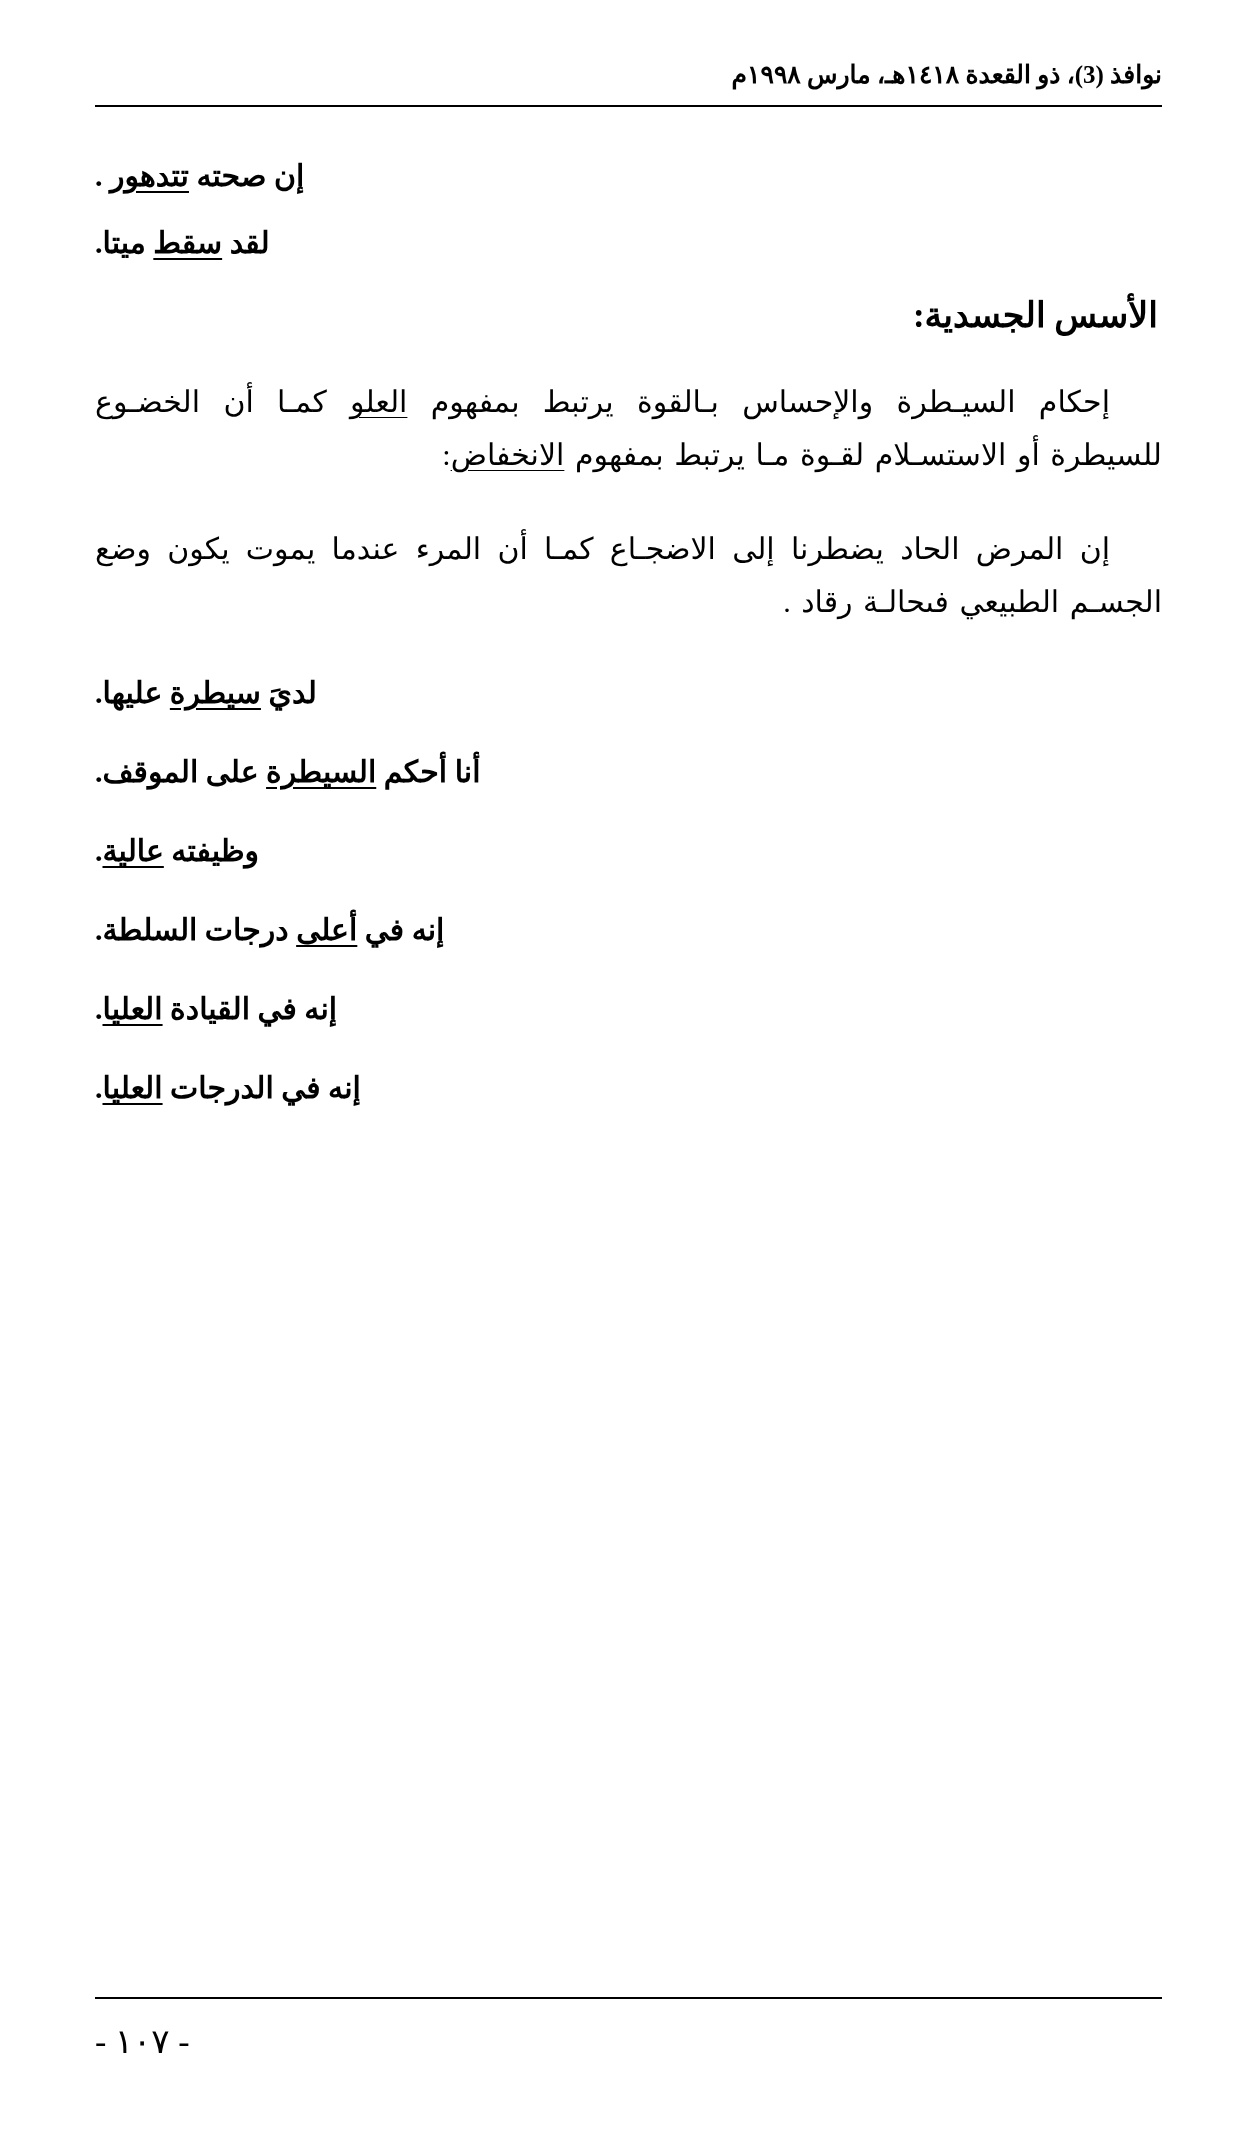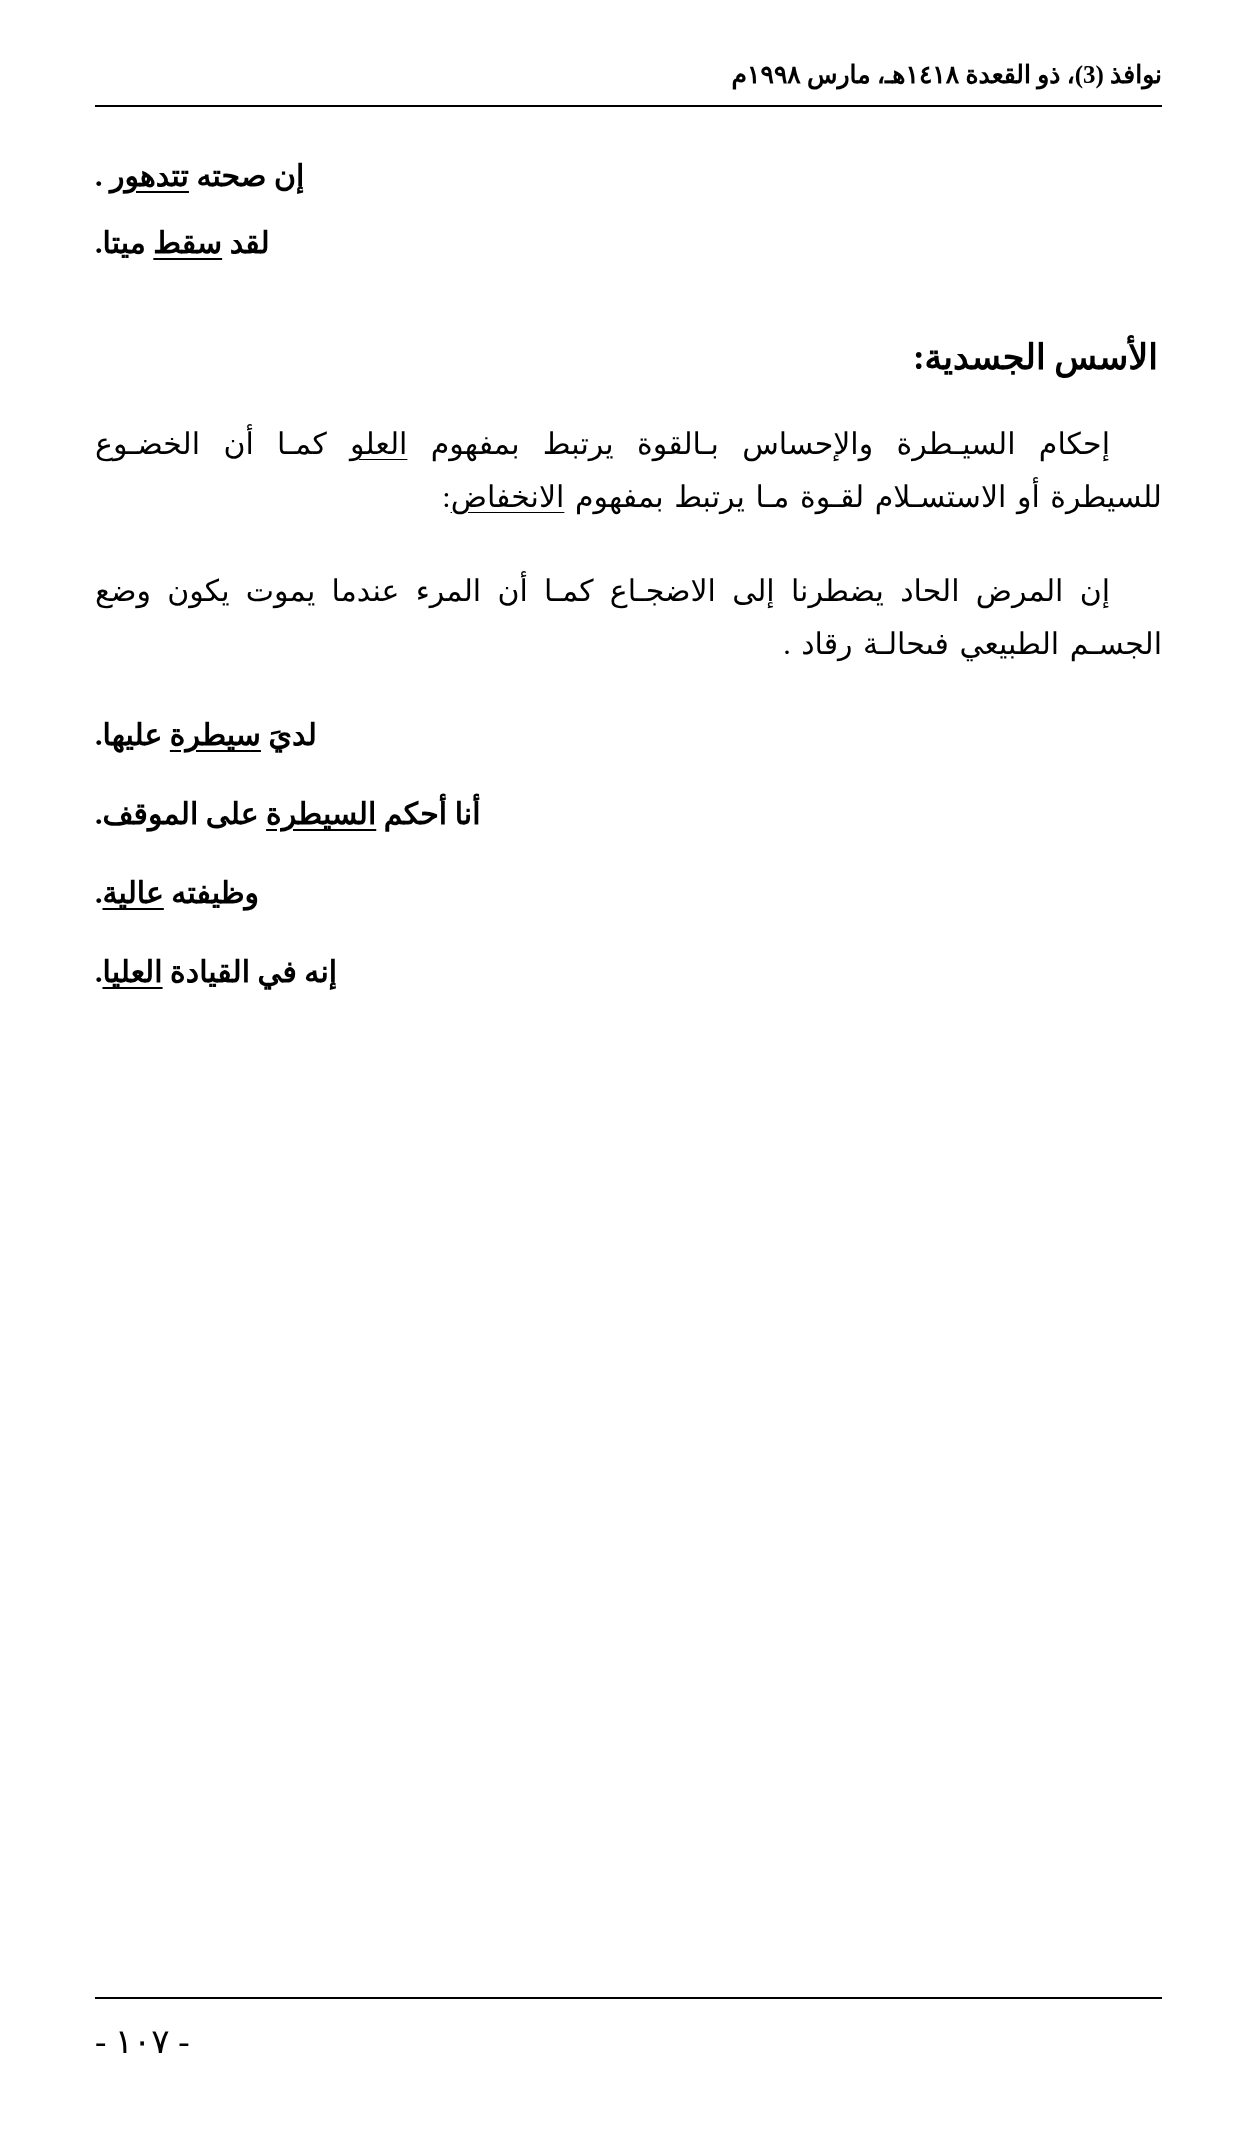--- a/index.html
+++ b/index.html
@@ -49,21 +49,21 @@
     padding-top: 46px;
   }
   .example {
     font-weight: bold;
     font-size: 30px;
     line-height: 1.5;
     margin: 0 0 22px 0;
     text-align: left;
   }
   .example.spaced-after {
-    margin-bottom: 72px;
+    margin-bottom: 30px;
     font-family: Liberation Serif, serif;
   }
   .heading {
     font-weight: bold;
     font-size: 35px;
     margin: 22px 4px 40px 0;
     text-align: right;
   }
   .para {
     font-size: 30px;
@@ -140,21 +140,27 @@
         <p class="example">
           <span>لديَ </span><span class="u">سيطرة</span><span> عليها.</span>
         </p>
         <p class="example">
           <span>أنا أحكم </span><span class="u">السيطرة</span><span> على الموقف.</span>
         </p>
         <p class="example">
           <span>وظيفته </span><span class="u">عالية</span><span>.</span>
         </p>
         <p class="example">
+          <span>إنه في </span><span class="u">أعلى</span><span> درجات السلطة.</span>
+        </p>
+        <p class="example">
           <span>إنه في القيادة </span><span class="u">العليا</span><span>.</span>
+        </p>
+        <p class="example">
+          <span>إنه في الدرجات </span><span class="u">العليا</span><span>.</span>
         </p>
       </div>
 
     </div>
   </div>
 
   <div class="footer">
     <div class="footer-rule"></div>
     <div class="page-number">- ١٠٧ -</div>
   </div>

